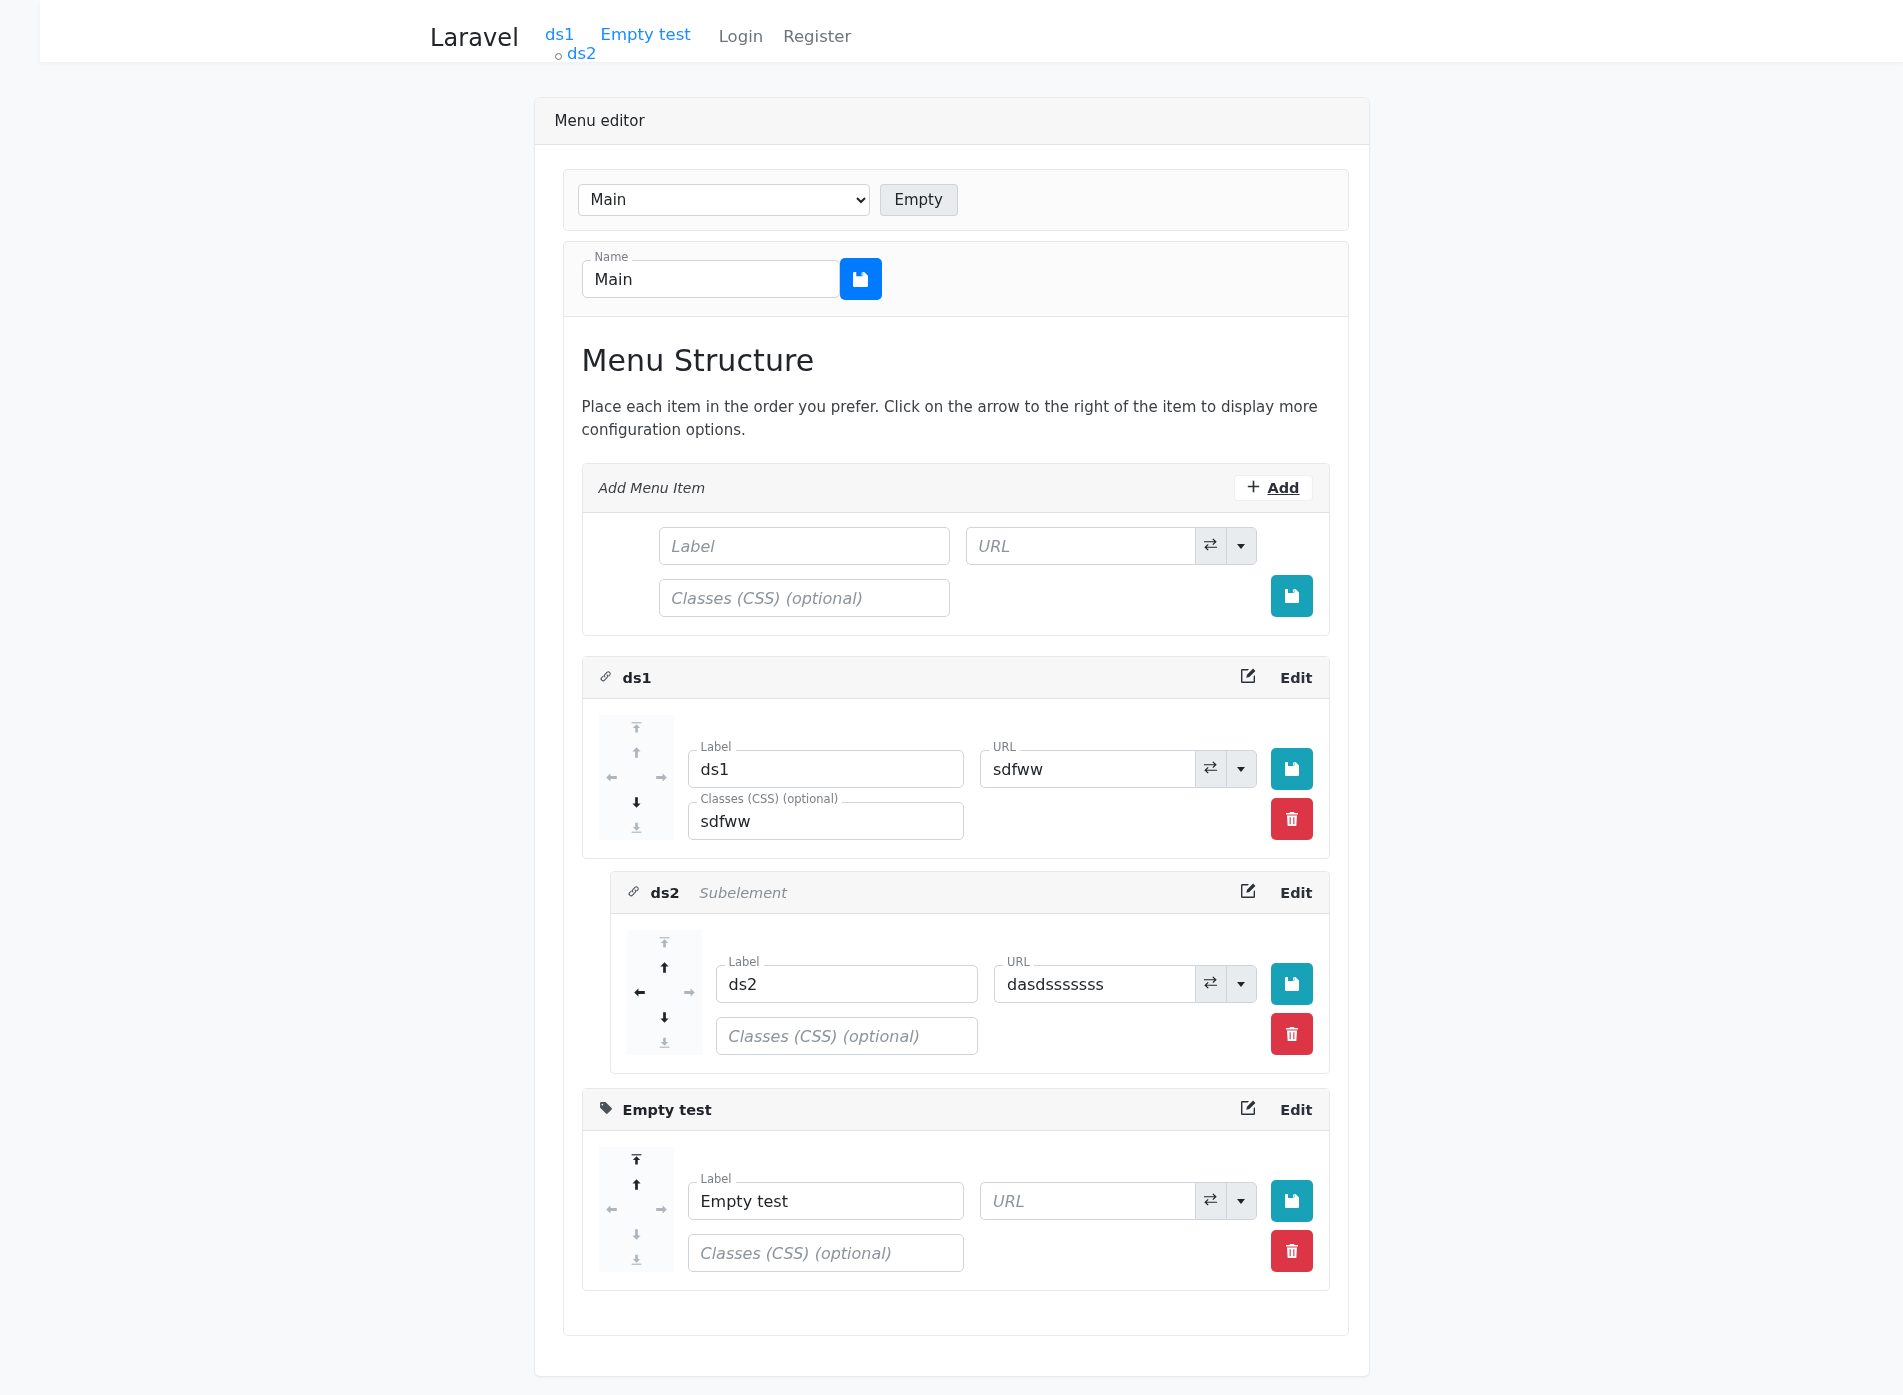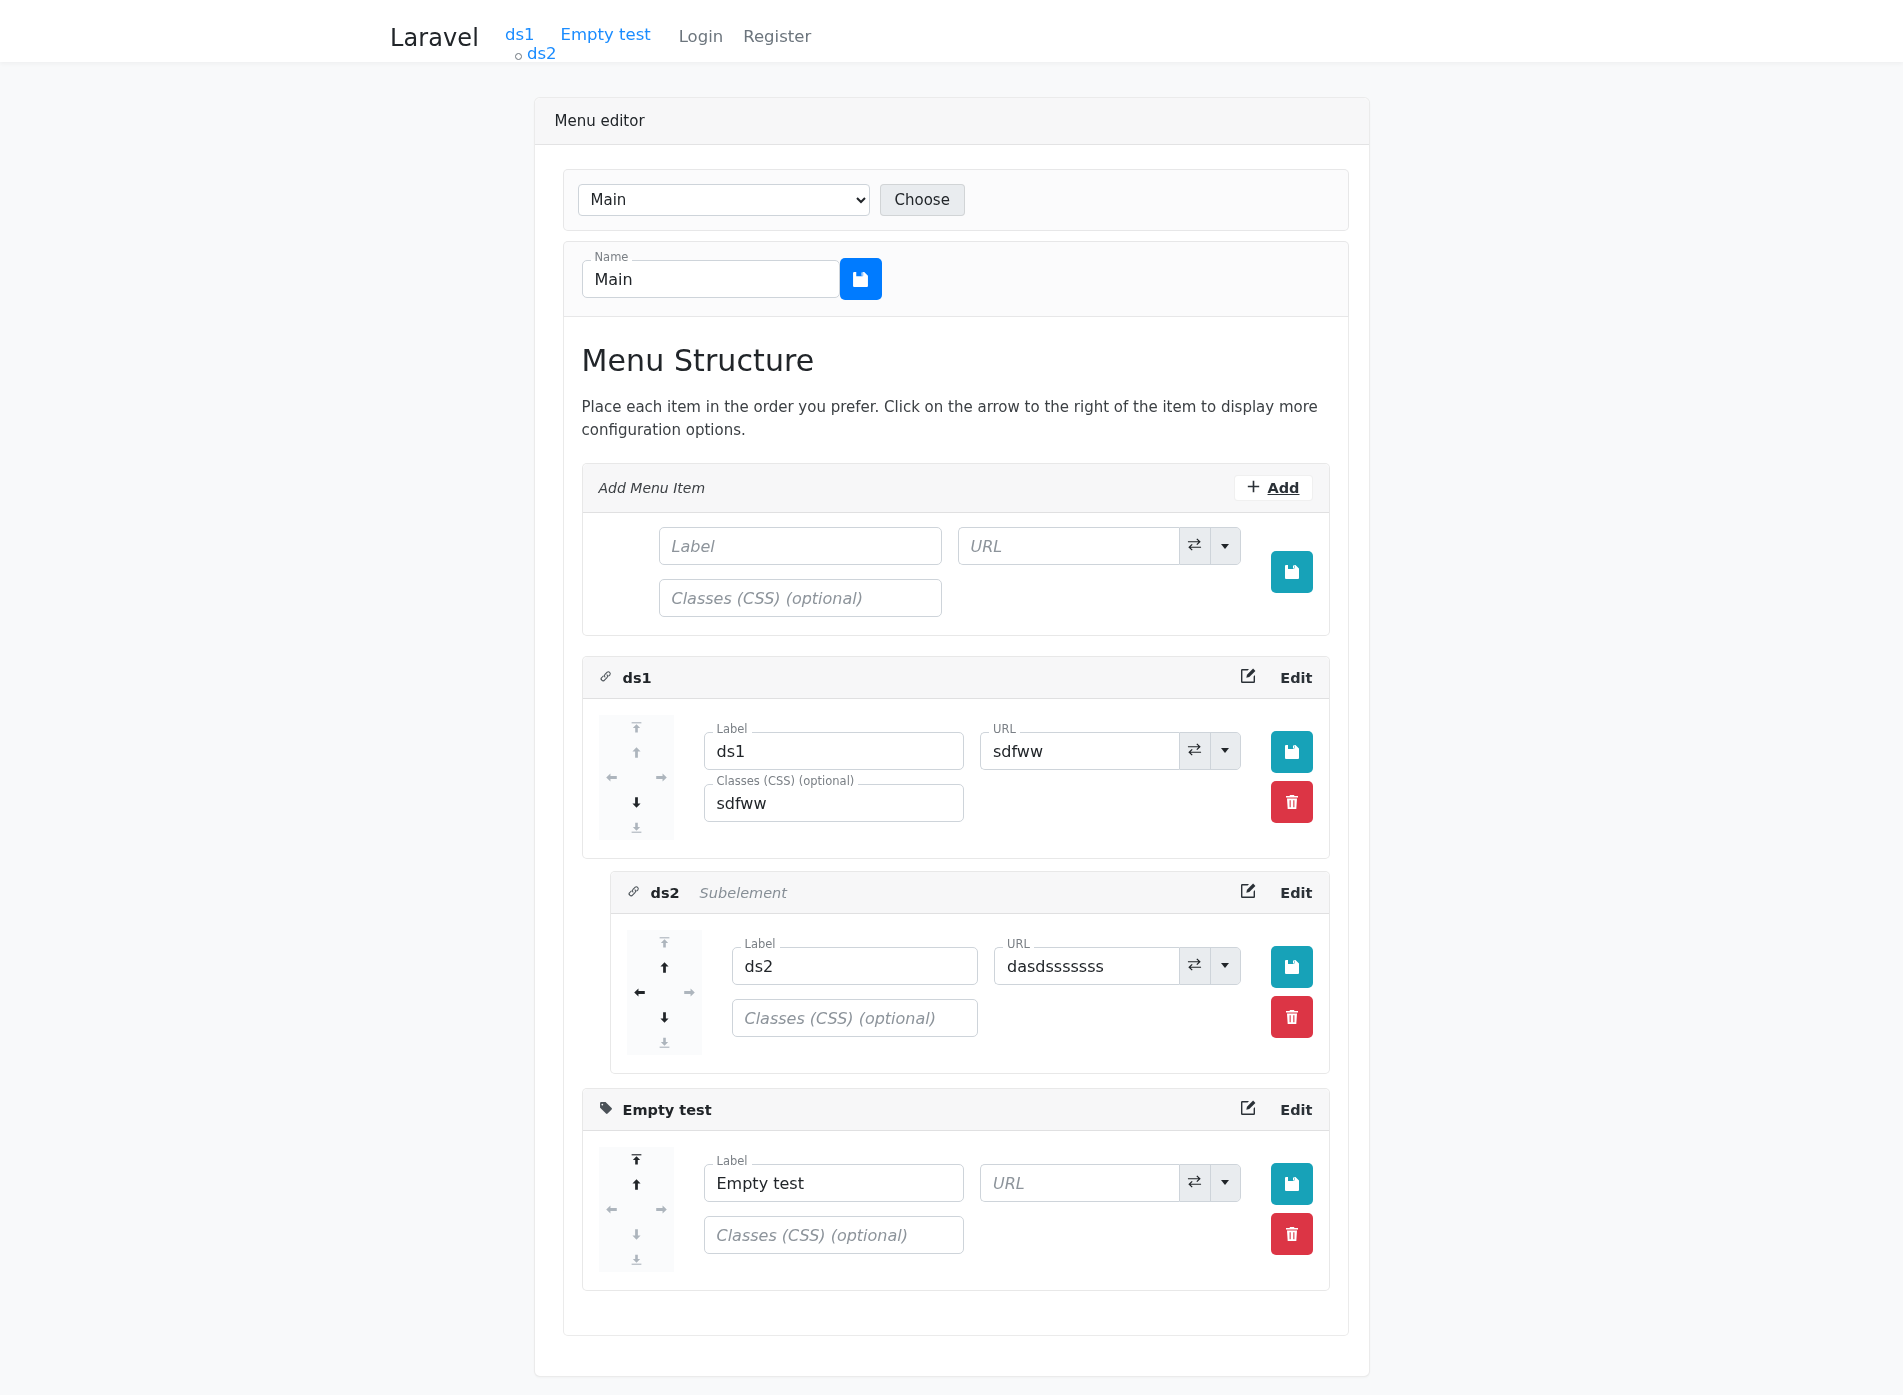--- a/index.html
+++ b/index.html
@@ -17,20 +17,21 @@
   
   .navbar {
     background: #ffffff;
     box-shadow: 0 2px 4px rgba(0,0,0,.04);
     height: 62px;
     display: flex;
     align-items: center;
     padding: 0 0 0 0;
     position: relative;
     z-index: 5;
+    margin-left: 40px;
   }
   .nav-inner {
     width: 100%;
     max-width: 1903px;
     display: flex;
     align-items: flex-start;
     padding-left: 390px;
     padding-top: 10px;
   }
   .brand {
@@ -244,23 +245,23 @@
     color: #2b3137;
     display: flex; align-items: center; gap: 8px;
     cursor: pointer;
     padding: 4px 12px;
     text-decoration: underline;
   }
   .head-em { font-style: italic; color: #3c4044; font-size: 14px; }
 
   .item-body {
     display: flex;
-    align-items: center;
+    align-items: flex-end;
     padding: 14px 16px 18px 16px;
-    gap: 30px;
+    gap: 14px;
   }
 
   
   .arrowpad {
     display: grid;
     grid-template-columns: repeat(3, 25px);
     grid-template-rows: repeat(5, 25px);
     flex: none;
     margin-top: 2px;
   }
@@ -341,21 +342,21 @@
   <div class="container">
     <div class="card">
       <div class="card-header">Menu editor</div>
       <div class="card-body">
 
         <div class="panel">
           <div class="panel-row">
             <select class="menu-select">
               <option>Main</option>
             </select>
-            <button class="btn-choose">Choose</button>
+            <button class="btn-choose">Empty</button>
           </div>
         </div>
 
         <div class="name-panel">
           <div class="ffield">
             <span class="flabel">Name</span>
             <input type="text" value="Main" style="">
           </div>
           <button class="btn-sq btn-primary">
             <span>

